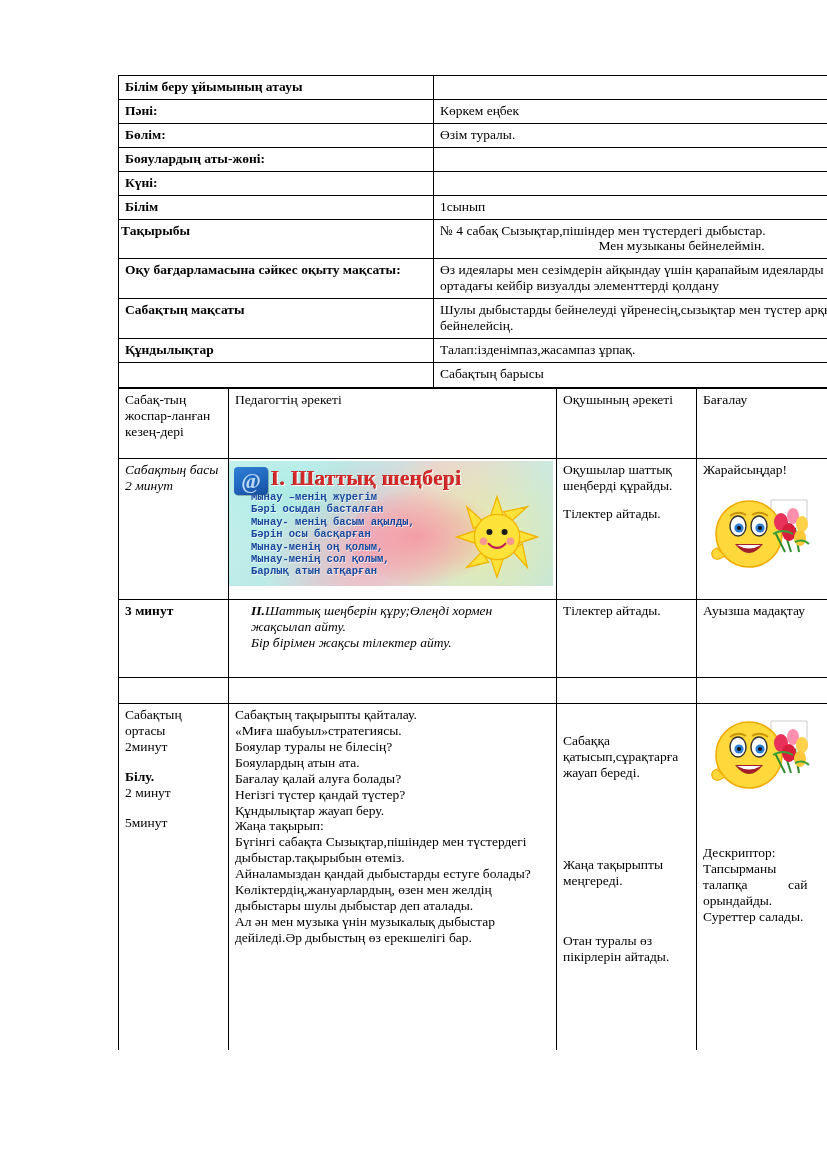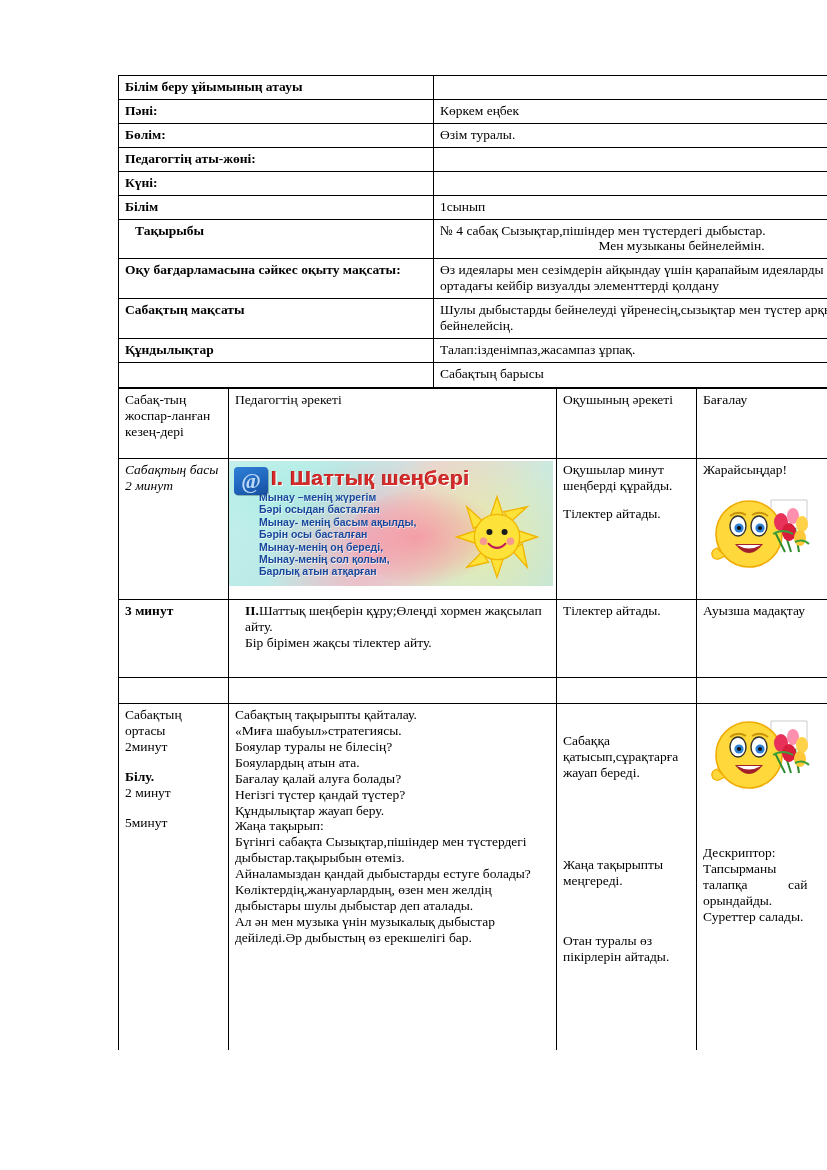--- a/index.html
+++ b/index.html
@@ -107,32 +107,32 @@
     color: #bcd9f5;
     font-family: "Liberation Serif", serif;
     font-size: 21px;
     line-height: 28px;
     text-align: center;
     font-weight: bold;
   }
   .pic-title {
     position: absolute;
     left: 42px; top: 5px;
-    font-family: Liberation Sans, sans-serif;
+    font-family: Liberation Serif, serif;
     font-weight: bold;
     font-size: 21px;
     color: #d42a2a;
     letter-spacing: 0.5px;
     white-space: nowrap;
     text-shadow: 1px 1px 0 #ffffff, -0.5px -0.5px 0 #8c0f0f;
   }
   .pic-lines {
     position: absolute;
-    left: 30px; top: 30px;
-    font-family: Liberation Sans, sans-serif;
+    left: 22px; top: 30px;
+    font-family: Liberation Mono, monospace;
     font-weight: bold;
     font-size: 10.5px;
     line-height: 12.4px;
     color: #17489c;
     text-shadow: 0.5px 0.5px 0 rgba(255,255,255,0.75);
     white-space: nowrap;
   }
   .sun {
     position: absolute;
     right: 14px; top: 34px;
@@ -161,33 +161,33 @@
         </tr>
         <tr>
           <td class="lbl">Пәні:</td>
           <td class="val">Көркем еңбек</td>
         </tr>
         <tr>
           <td class="lbl">Бөлім:</td>
           <td class="val">Өзім туралы.</td>
         </tr>
         <tr>
-          <td class="lbl">Педагогтің аты-жөні:</td>
+          <td class="lbl">Бояулардың аты-жөні:</td>
           <td class="val"></td>
         </tr>
         <tr>
           <td class="lbl">Күні:</td>
           <td class="val"></td>
         </tr>
         <tr>
           <td class="lbl">Білім</td>
           <td class="val">1сынып</td>
         </tr>
         <tr>
-          <td class="lbl" style="padding-left:16px;">Тақырыбы</td>
+          <td class="lbl" style="padding-left:2px;">Тақырыбы</td>
           <td class="val">
             <span>№ 4 сабақ  Сызықтар,пішіндер мен түстердегі дыбыстар.</span>
             <span class="topic-line2">Мен музыканы бейнелеймін.</span>
           </td>
         </tr>
         <tr>
           <td class="lbl">Оқу бағдарламасына сәйкес оқыту мақсаты:</td>
           <td class="val">Өз идеялары мен сезімдерін айқындау үшін қарапайым идеяларды анықтап, қоршаған ортадағы кейбір визуалды элементтерді қолдану</td>
         </tr>
         <tr>
@@ -229,22 +229,22 @@
           <td style="padding:2px 0 0 0;">
             <div class="pic-circle">
               <div class="blob-teal"></div>
               <div class="blob-pink"></div>
               <div class="at-icon">@</div>
               <div class="pic-title">I. Шаттық шеңбері</div>
               <div class="pic-lines">
                 <div>Мынау –менің жүрегім</div>
                 <div>Бәрі осыдан басталған</div>
                 <div>Мынау- менің басым ақылды,</div>
-                <div>Бәрін осы басталған</div>
-                <div>Мынау-менің оң береді,</div>
+                <div>Бәрін осы басқарған</div>
+                <div>Мынау-менің оң қолым,</div>
                 <div>Мынау-менің сол қолым,</div>
                 <div>Барлық атын атқарған</div>
               </div>
               <svg class="sun" viewBox="0 0 100 100">
                 <g fill="#fde23a" stroke="#f2b600" stroke-width="1.6">
                   <path d="M50 2 L58 26 L42 26 Z"></path>
                   <path d="M86 14 L66 32 L58 20 Z"></path>
                   <path d="M98 50 L74 58 L74 42 Z"></path>
                   <path d="M86 86 L68 66 L80 58 Z"></path>
                   <path d="M50 98 L42 74 L58 74 Z"></path>
@@ -255,21 +255,21 @@
                 </g>
                 <circle cx="41" cy="44" r="3.6" fill="#1b1b1b"></circle>
                 <circle cx="59" cy="44" r="3.6" fill="#1b1b1b"></circle>
                 <circle cx="34" cy="55" r="4.5" fill="#f48aa0" opacity="0.85"></circle>
                 <circle cx="66" cy="55" r="4.5" fill="#f48aa0" opacity="0.85"></circle>
                 <path d="M40 58 Q50 68 60 58" fill="none" stroke="#c2185b" stroke-width="2.4" stroke-linecap="round"></path>
               </svg>
             </div>
           </td>
           <td>
-            <div>Оқушылар минут шеңберді құрайды.</div>
+            <div>Оқушылар шаттық шеңберді құрайды.</div>
             <div style="height:12px;"></div>
             <div>Тілектер айтады.</div>
           </td>
           <td>
             <div>Жарайсыңдар!</div>
             <div class="smiley-wrap" style="margin-top:4px;">
               <svg viewBox="0 0 120 92" width="120" height="92">
                 <g>
                   <path d="M68 18 L104 18 L104 46 L68 46 Z" fill="#ffffff" stroke="#cccccc" stroke-width="1"></path>
                   <circle cx="46" cy="52" r="33" fill="#ffd93b" stroke="#f0ab00" stroke-width="1.6"></circle>
@@ -297,21 +297,21 @@
                   <path d="M70 52 q10 -6 20 0" fill="none" stroke="#3aa03a" stroke-width="2"></path>
                   <path d="M92 60 q8 -4 14 2" fill="none" stroke="#3aa03a" stroke-width="2"></path>
                 </g>
               </svg>
             </div>
           </td>
         </tr>
 
         <tr>
           <td style="height:70px;font-weight:bold;">3   минут</td>
-          <td style="padding-left:16px;">
+          <td style="padding-left:22px;font-style:italic;">
             <div><span class="bold-run">II.</span><span>Шаттық шеңберін құру;Өлеңді хормен жақсылап айту.</span></div>
             <div>Бір бірімен жақсы тілектер айту.</div>
           </td>
           <td>Тілектер айтады.</td>
           <td>Ауызша мадақтау</td>
         </tr>
 
         <tr class="spacer-row">
           <td></td>
           <td></td>

